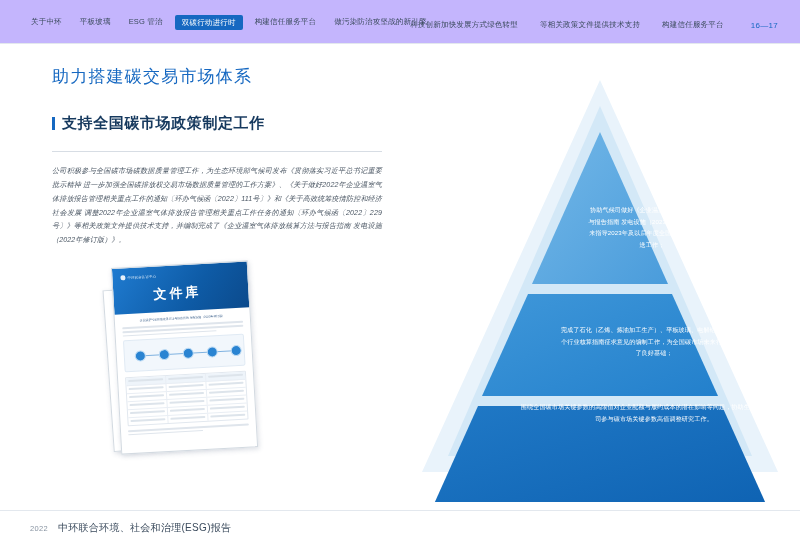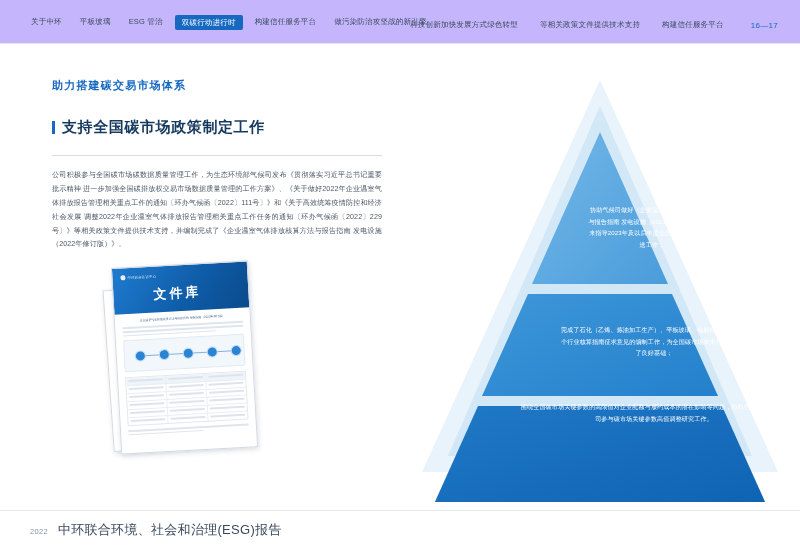--- a/index.html
+++ b/index.html
@@ -72,25 +72,25 @@
     text-align: right;
   }
 
   
   .left-col {
     position: absolute;
     left: 52px; top: 62px;
     width: 330px;
   }
   .page-title {
-    font-size: 11px;
-    font-weight: bold;
+    font-size: 17px;
+    font-weight: normal;
     color: #1668c1;
     letter-spacing: 1.2px;
-    margin: 16px 0 26px 0;
+    margin: 4px 0 26px 0;
     line-height: 1.3;
   }
   .sub-title-wrap {
     display: flex;
     align-items: center;
     margin-bottom: 18px;
   }
   .sub-title-bar {
     width: 3px;
     height: 13px;
@@ -109,20 +109,21 @@
     height: 1px;
     background: #d7dde4;
     margin-bottom: 13px;
   }
   .body-text {
     font-size: 7.1px;
     line-height: 1.95;
     color: #4a5663;
     text-align: justify;
     letter-spacing: .1px;
+    font-style: italic;
   }
 
   
   .doc-collage {
     position: absolute;
     left: 98px; top: 258px;
     width: 210px; height: 210px;
   }
   .doc-sheet {
     position: absolute;
@@ -277,21 +278,21 @@
     display: flex;
     align-items: baseline;
     gap: 10px;
   }
   .footer-year {
     font-size: 7.5px;
     color: #8793a1;
     letter-spacing: .3px;
   }
   .footer-text {
-    font-size: 13px;
+    font-size: 10px;
     color: #3a4a5c;
     letter-spacing: .3px;
   }
 </style>
 </head>
 <body>
 
 <div class="topnav">
 
   <div class="nav-left">

